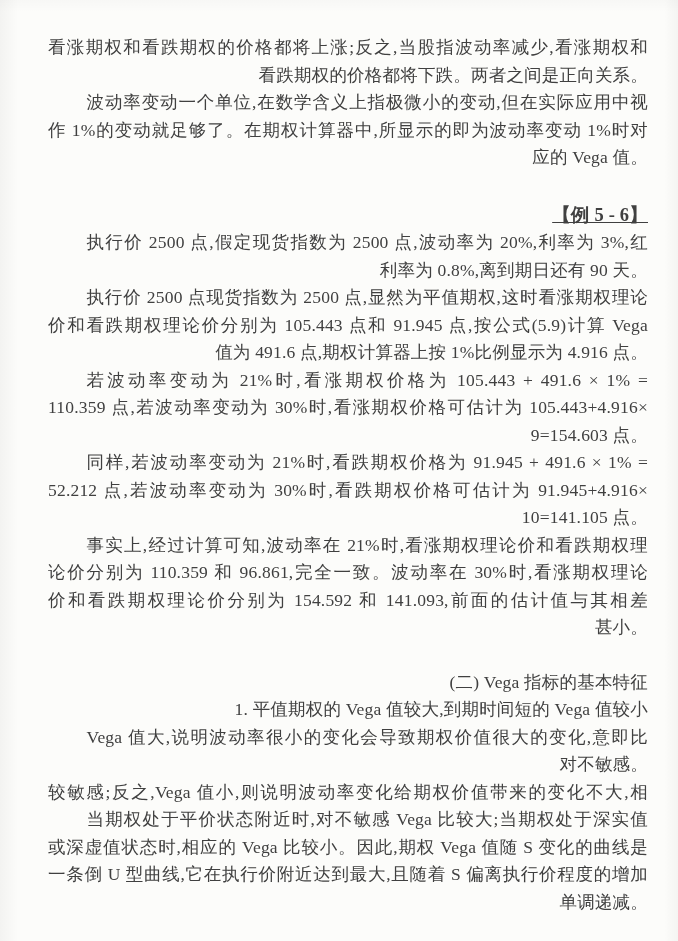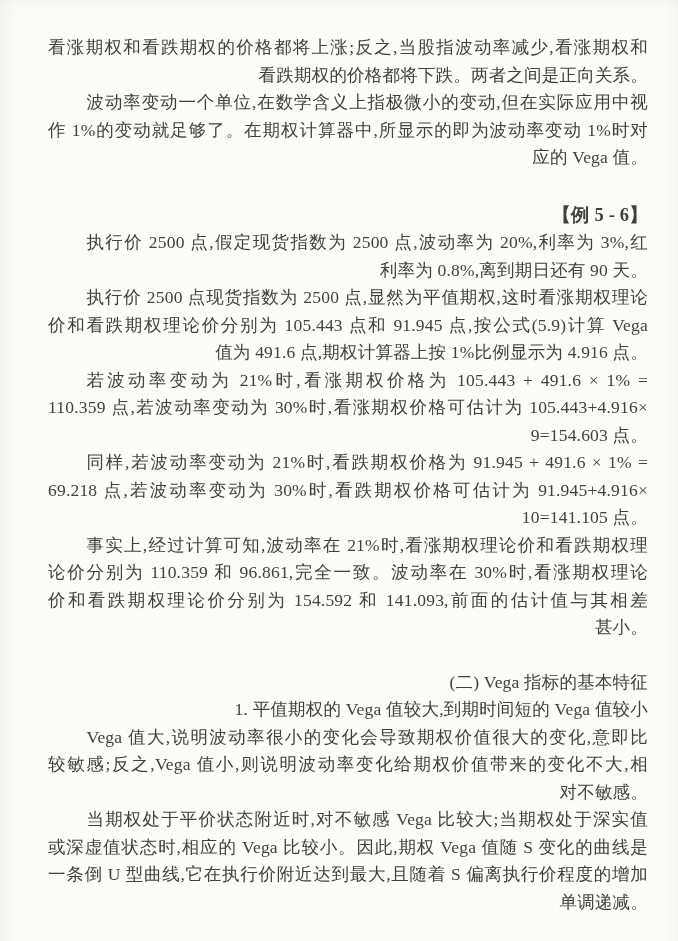--- a/index.html
+++ b/index.html
@@ -61,58 +61,58 @@
   <div class="content">
       <div class="block body">
         <div class="line fill">看涨期权和看跌期权的价格都将上涨;反之,当股指波动率减少,看涨期权和</div>
         <div class="line">看跌期权的价格都将下跌。两者之间是正向关系。</div>
       </div>
       <div class="block body">
         <div class="line fill ind">波动率变动一个单位,在数学含义上指极微小的变动,但在实际应用中视</div>
         <div class="line fill">作 1%的变动就足够了。在期权计算器中,所显示的即为波动率变动 1%时对</div>
         <div class="line">应的 Vega 值。</div>
       </div>
-      <div class="block heading" style="margin-top: 30px;">
+      <div class="block heading" style="margin-top: 30px; text-decoration: underline;">
         <div class="line">【例 5 - 6】</div>
       </div>
       <div class="block body">
         <div class="line fill ind">执行价 2500 点,假定现货指数为 2500 点,波动率为 20%,利率为 3%,红</div>
         <div class="line">利率为 0.8%,离到期日还有 90 天。</div>
       </div>
       <div class="block body">
         <div class="line fill ind">执行价 2500 点现货指数为 2500 点,显然为平值期权,这时看涨期权理论</div>
         <div class="line fill">价和看跌期权理论价分别为 105.443 点和 91.945 点,按公式(5.9)计算 Vega</div>
         <div class="line">值为 491.6 点,期权计算器上按 1%比例显示为 4.916 点。</div>
       </div>
       <div class="block body">
         <div class="line fill ind">若波动率变动为 21%时,看涨期权价格为 105.443 + 491.6 × 1% =</div>
         <div class="line fill">110.359 点,若波动率变动为 30%时,看涨期权价格可估计为 105.443+4.916×</div>
         <div class="line">9=154.603 点。</div>
       </div>
       <div class="block body">
         <div class="line fill ind">同样,若波动率变动为 21%时,看跌期权价格为 91.945 + 491.6 × 1% =</div>
-        <div class="line fill">69.218 点,若波动率变动为 30%时,看跌期权价格可估计为 91.945+4.916×</div>
+        <div class="line fill">52.212 点,若波动率变动为 30%时,看跌期权价格可估计为 91.945+4.916×</div>
         <div class="line">10=141.105 点。</div>
       </div>
       <div class="block body">
         <div class="line fill ind">事实上,经过计算可知,波动率在 21%时,看涨期权理论价和看跌期权理</div>
         <div class="line fill">论价分别为 110.359 和 96.861,完全一致。波动率在 30%时,看涨期权理论</div>
         <div class="line fill">价和看跌期权理论价分别为 154.592 和 141.093,前面的估计值与其相差</div>
         <div class="line">甚小。</div>
       </div>
       <div class="block subsection" style="margin-top: 27px;">
         <div class="line ind">(二) Vega 指标的基本特征</div>
       </div>
       <div class="block subsection">
         <div class="line ind">1.  平值期权的 Vega 值较大,到期时间短的 Vega 值较小</div>
       </div>
       <div class="block body">
         <div class="line fill ind">Vega 值大,说明波动率很小的变化会导致期权价值很大的变化,意即比</div>
+        <div class="line">对不敏感。</div>
         <div class="line fill">较敏感;反之,Vega 值小,则说明波动率变化给期权价值带来的变化不大,相</div>
-        <div class="line">对不敏感。</div>
       </div>
       <div class="block body">
         <div class="line fill ind">当期权处于平价状态附近时,对不敏感 Vega 比较大;当期权处于深实值</div>
         <div class="line fill">或深虚值状态时,相应的 Vega 比较小。因此,期权 Vega 值随 S 变化的曲线是</div>
         <div class="line fill">一条倒 U 型曲线,它在执行价附近达到最大,且随着 S 偏离执行价程度的增加</div>
         <div class="line">单调递减。</div>
       </div>
     </div>
 </div>
 

